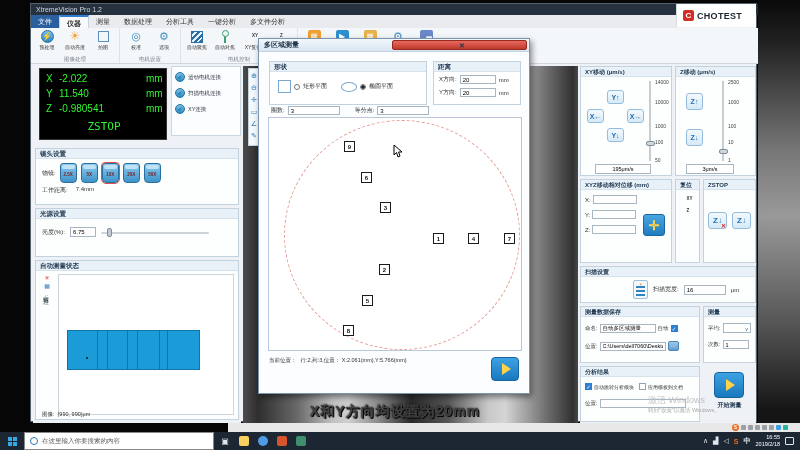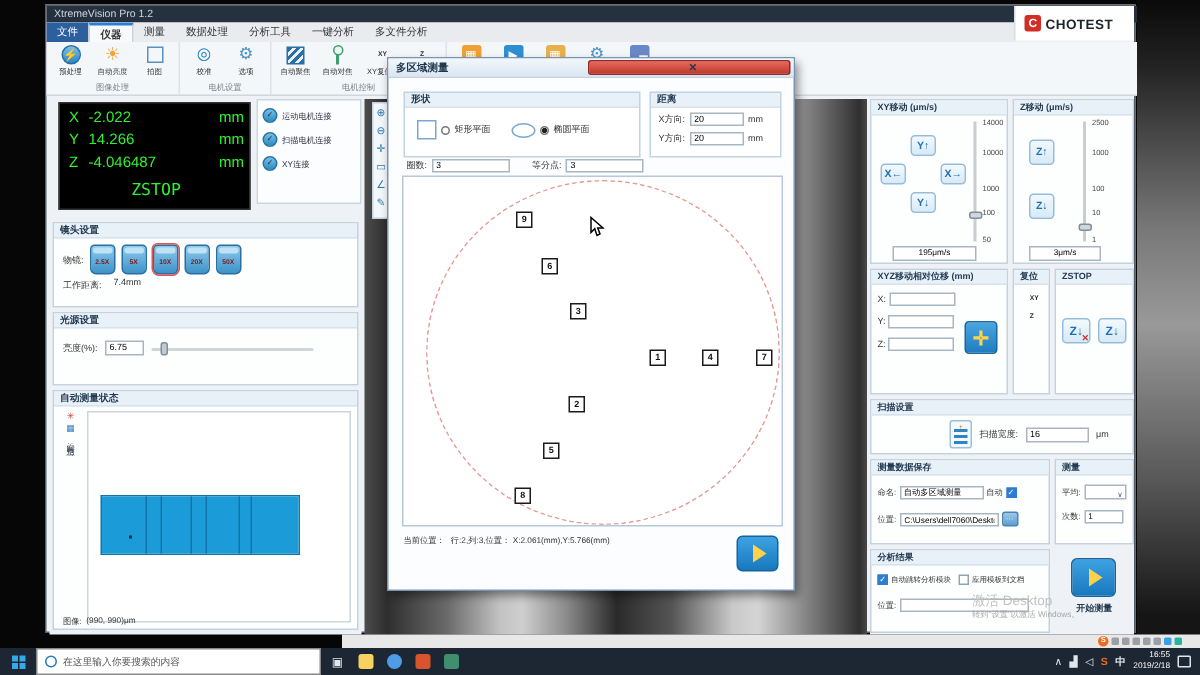--- a/index.html
+++ b/index.html
@@ -287,26 +287,26 @@
     <div class="leftbar">
 
       <div class="dro">
         <div class="dro-row">
           <span class="lab">X</span>
           <span class="val">-2.022</span>
           <span class="unit">mm</span>
         </div>
         <div class="dro-row">
           <span class="lab">Y</span>
-          <span class="val">14.266</span>
+          <span class="val">11.540</span>
           <span class="unit">mm</span>
         </div>
         <div class="dro-row">
           <span class="lab">Z</span>
-          <span class="val">-4.046487</span>
+          <span class="val">-0.980541</span>
           <span class="unit">mm</span>
         </div>
         <div class="dro-status">ZSTOP</div>
       </div>
 
       <div class="connbox">
         <div class="connrow">
           <span class="ckc">✓</span>
           <span>运动电机连接</span>
         </div>
@@ -585,23 +585,24 @@
 
     <div class="dstatus">
       <span>当前位置：</span>
       <span>行:2,列:3,位置： X:2.061(mm),Y:5.766(mm)</span>
     </div>
     <div class="playbtn" style="position:absolute; left:232px; top:318px; width:28px; height:24px;">
       <span class="playtri"></span>
     </div>
   </div>
 
+  <div class="subtitle">X和Y方向均设置为20mm</div>
 
   <div class="watermark">
-    <div class="w1">激活 Desktop</div>
+    <div class="w1">激活 Windows</div>
     <div class="w2">转到"设置"以激活 Windows。</div>
   </div>
 
   <div class="deskright"></div>
 
   <div class="understrip">
     <span class="s-logo">S</span>
     <span class="s-ic"></span>
     <span class="s-ic"></span>
     <span class="s-ic"></span>

